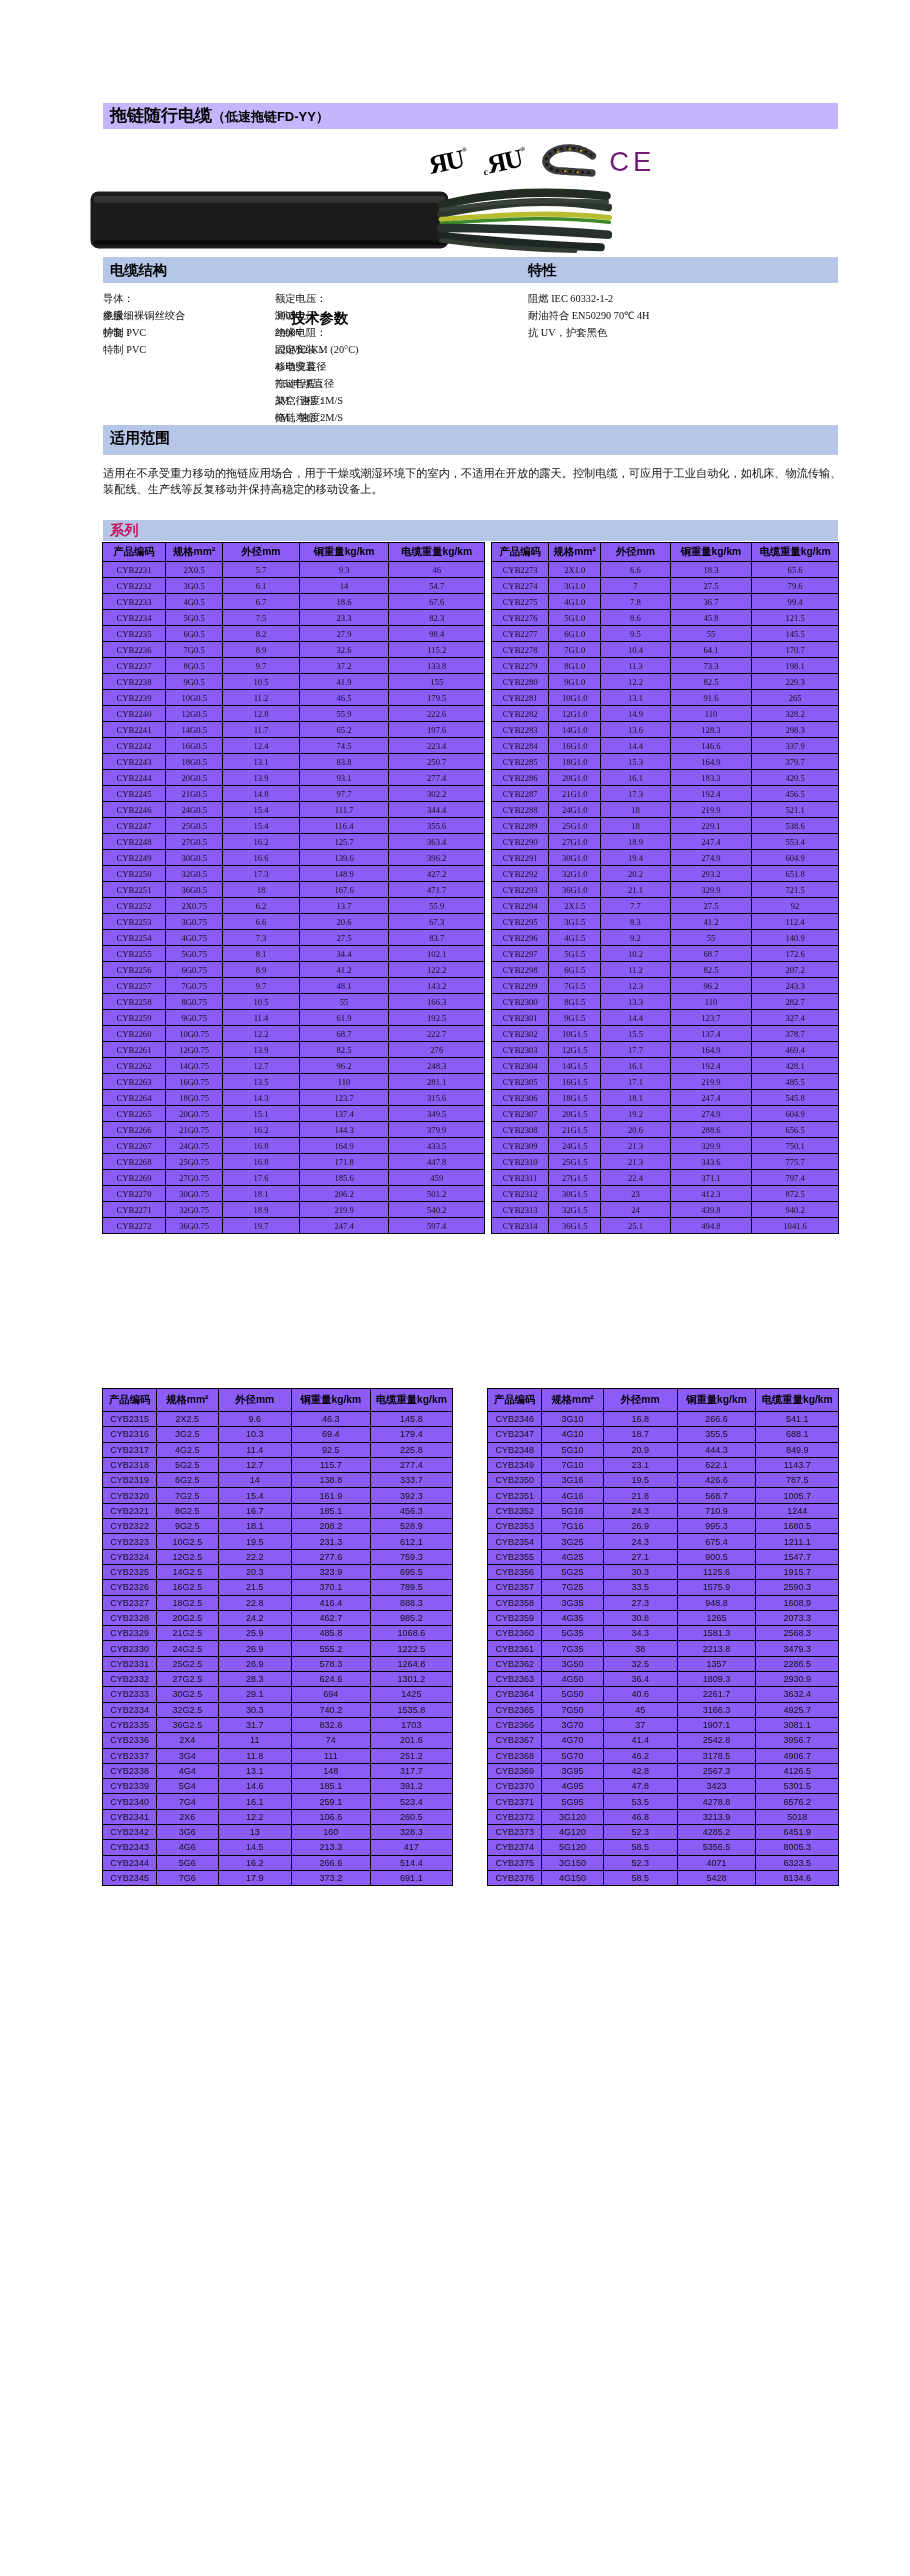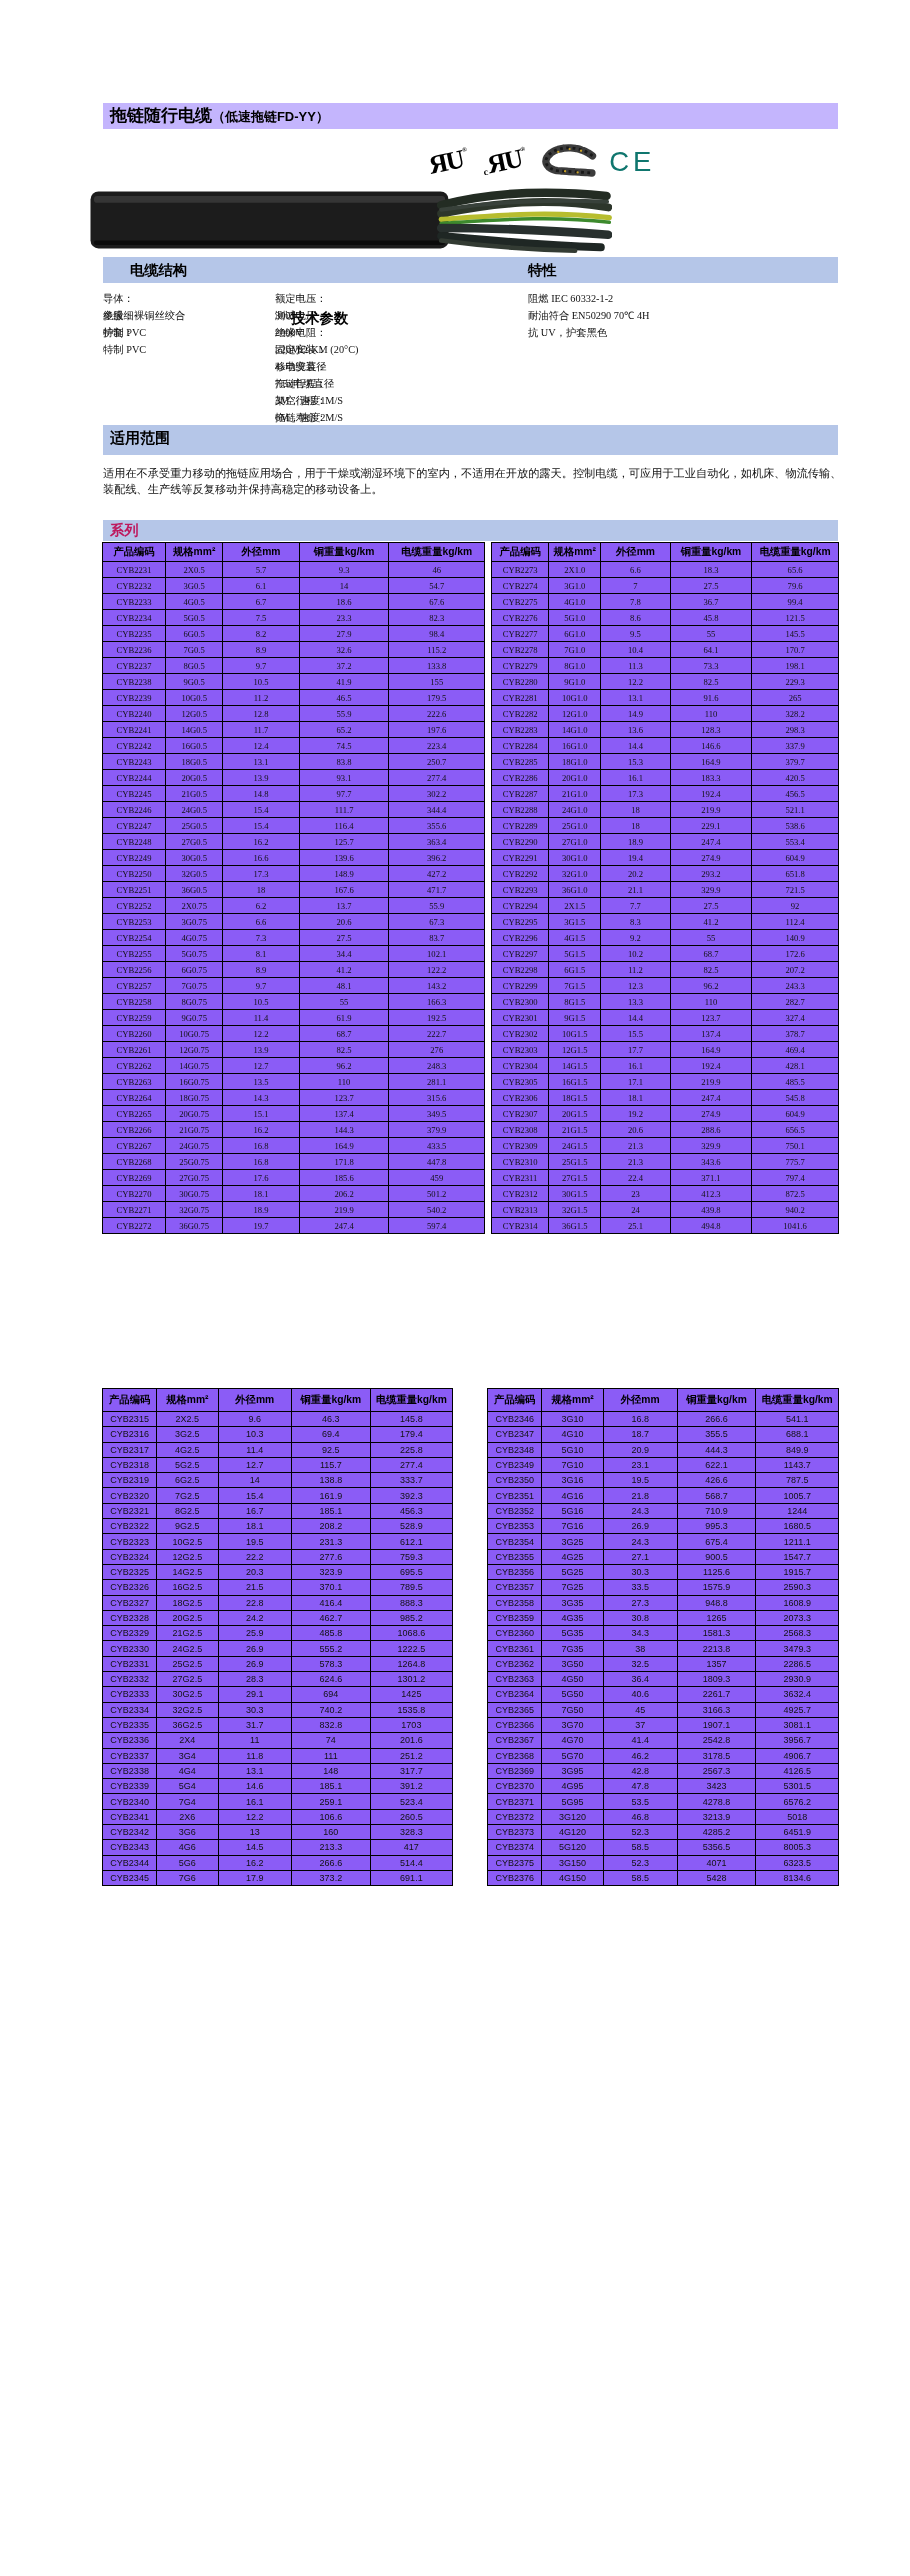--- a/index.html
+++ b/index.html
@@ -16,21 +16,21 @@
            font-family:"Liberation Serif",serif;color:#000;}
   .ul-text{font-size:26px;font-weight:bold;letter-spacing:-1.7px;line-height:1;}
   .ul-reg{font-size:6.3px;font-weight:bold;margin-left:1.1px;align-self:flex-start;}
   .c-small{font-size:9.8px;font-weight:bold;margin-right:1.1px;padding-bottom:2.3px;}
   #ce-mark{font-size:27.5px;color:#3568c4;letter-spacing:4px;font-weight:normal;line-height:1;}
 
   #cable-photo{position:absolute;left:89px;top:188px;}
 
   #struct-banner{top:257px;height:26px;}
   .struct-head{position:absolute;top:0;height:26px;line-height:26px;font-size:14.3px;font-weight:bold;color:#000;}
-  #struct-h1{left:6.9px;margin-left:20px;} #struct-h2{left:188px;margin-top:48px;} #struct-h3{left:425px;}
+  #struct-h1{left:6.9px;} #struct-h2{left:188px;margin-top:48px;} #struct-h3{left:425px;}
 
   #specs{position:absolute;left:103px;top:290px;width:735px;
          font-family:"Liberation Serif",serif;font-size:10.3px;color:#111;}
   .spec-col{position:absolute;top:0;}
   #spec-col1{left:0;} #spec-col2{left:172px;} #spec-col3{left:425px;}
   .spec-row{height:17px;line-height:17px;display:flex;white-space:nowrap;flex-direction:column;}
   #spec-col1 .lab{width:57px;} #spec-col2 .lab{width:99px;}
   .feature-item{height:17px;line-height:17px;white-space:nowrap;}
 
   #scope-banner{top:425px;height:30px;line-height:25px;font-size:15px;font-weight:bold;padding-left:6.9px;color:#000;}
@@ -70,21 +70,21 @@
       <svg width="57" height="36" viewBox="0 0 100 62">
         <path d="M92 22 C70 4 34 4 18 18 C4 30 10 44 30 48 L92 52" fill="none" stroke="#3c3c3c" stroke-width="13" stroke-linecap="round" stroke-dasharray="8 3"></path>
         <path d="M92 22 C70 4 34 4 18 18 C4 30 10 44 30 48 L92 52" fill="none" stroke="#181818" stroke-width="5" stroke-dasharray="5 6"></path>
         <circle cx="32" cy="15" r="2" fill="#c9a227"></circle>
           <circle cx="52" cy="10" r="2" fill="#c9a227"></circle>
         <circle cx="72" cy="13" r="2" fill="#c9a227"></circle>
           <circle cx="44" cy="49" r="2" fill="#c9a227"></circle>
         <circle cx="66" cy="51" r="2" fill="#c9a227"></circle>
       </svg>
     </span>
-    <span id="ce-mark" style="color: #0f766e;">CE</span>
+    <span id="ce-mark" style="color: #701a75;">CE</span>
   </div>
 
   <div id="cable-photo">
     <svg width="523" height="65" viewBox="0 0 912 114">
       <rect x="0" y="6" width="628" height="100" rx="14" fill="#1c1c1c"></rect>
       <rect x="6" y="14" width="616" height="12" rx="6" fill="#4a4a4a" opacity="0.55"></rect>
       <rect x="6" y="92" width="616" height="8" rx="4" fill="#000" opacity="0.6"></rect>
       <path d="M615 30 C700 8 790 2 905 14" fill="none" stroke="#232c23" stroke-width="15" stroke-linecap="round"></path>
       <path d="M615 45 C710 26 800 16 908 34" fill="none" stroke="#2d362b" stroke-width="14" stroke-linecap="round"></path>
       <path d="M615 55 C715 48 805 40 910 52" fill="none" stroke="#b7bd2f" stroke-width="9" stroke-linecap="round"></path>

